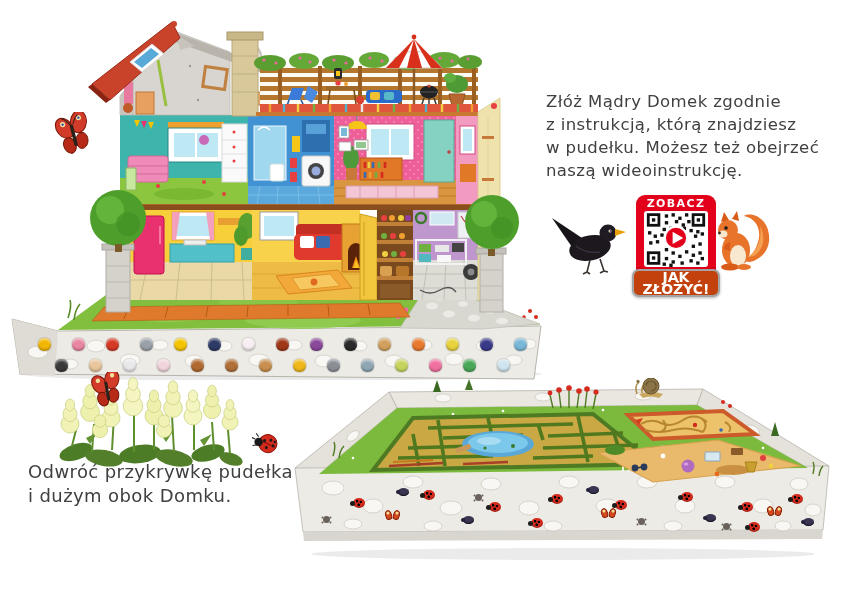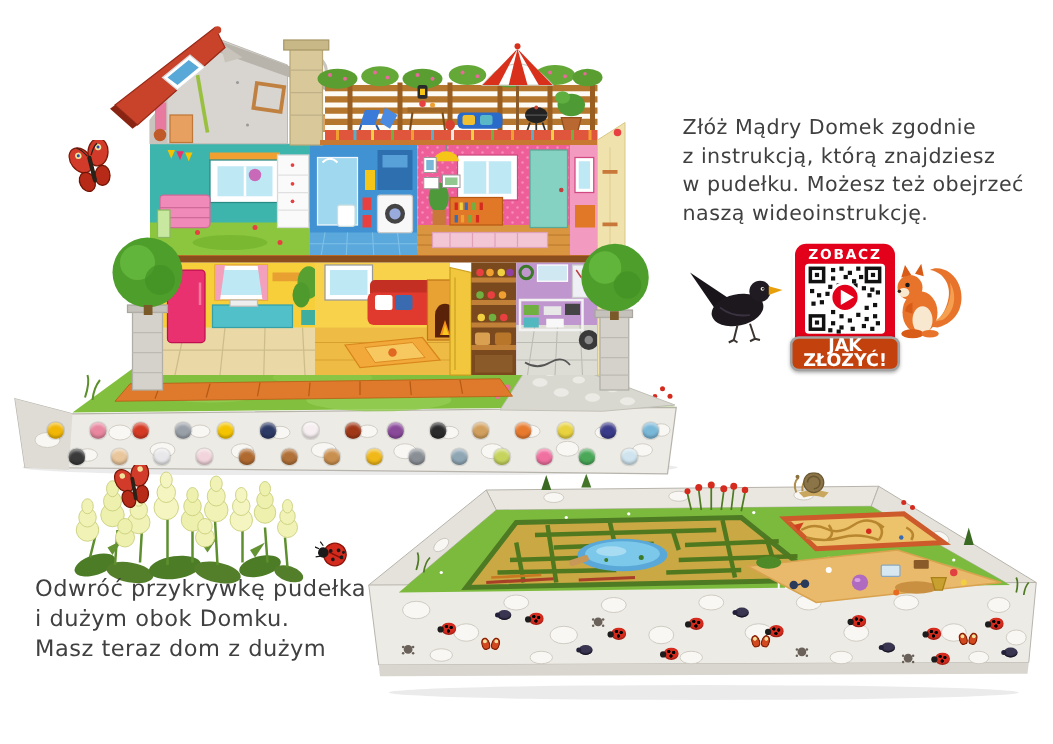--- a/index.html
+++ b/index.html
@@ -698,21 +698,20 @@
           <circle cx="20" cy="18" r="1.5"></circle>
           <circle cx="23" cy="15" r="1.2"></circle>
         </g>
       <path d="M6,5 l-3,-3 M5,11 l-4,-1 M10,4 l-1,-4" stroke="#1a1a1a" stroke-width="1"></path>
     </g>
   </svg>
 
   <div class="abs hand text-bottom">
     <div>Odwróć przykrywkę pudełka</div>
     <div>i dużym obok Domku.</div>
-    <div>Masz teraz dom z dużym</div>
   </div>
 
   <svg class="abs" style="left:293px;top:378px" width="545" height="185" viewBox="0 0 545 185">
     <ellipse cx="270" cy="176" rx="252" ry="6" fill="rgba(0,0,0,0.08)"></ellipse>
 
     <g stroke="#b7b4ac" stroke-width="0.8">
       <polygon points="96,14 410,11 404,27 104,30" fill="#e9e7e0"></polygon>
       <polygon points="410,11 536,88 515,90 404,27" fill="#e4e2db"></polygon>
       <polygon points="96,14 104,30 26,96 2,90" fill="#e4e2db"></polygon>
       <polygon points="2,90 536,88 530,152 10,154" fill="#edebe5"></polygon>

